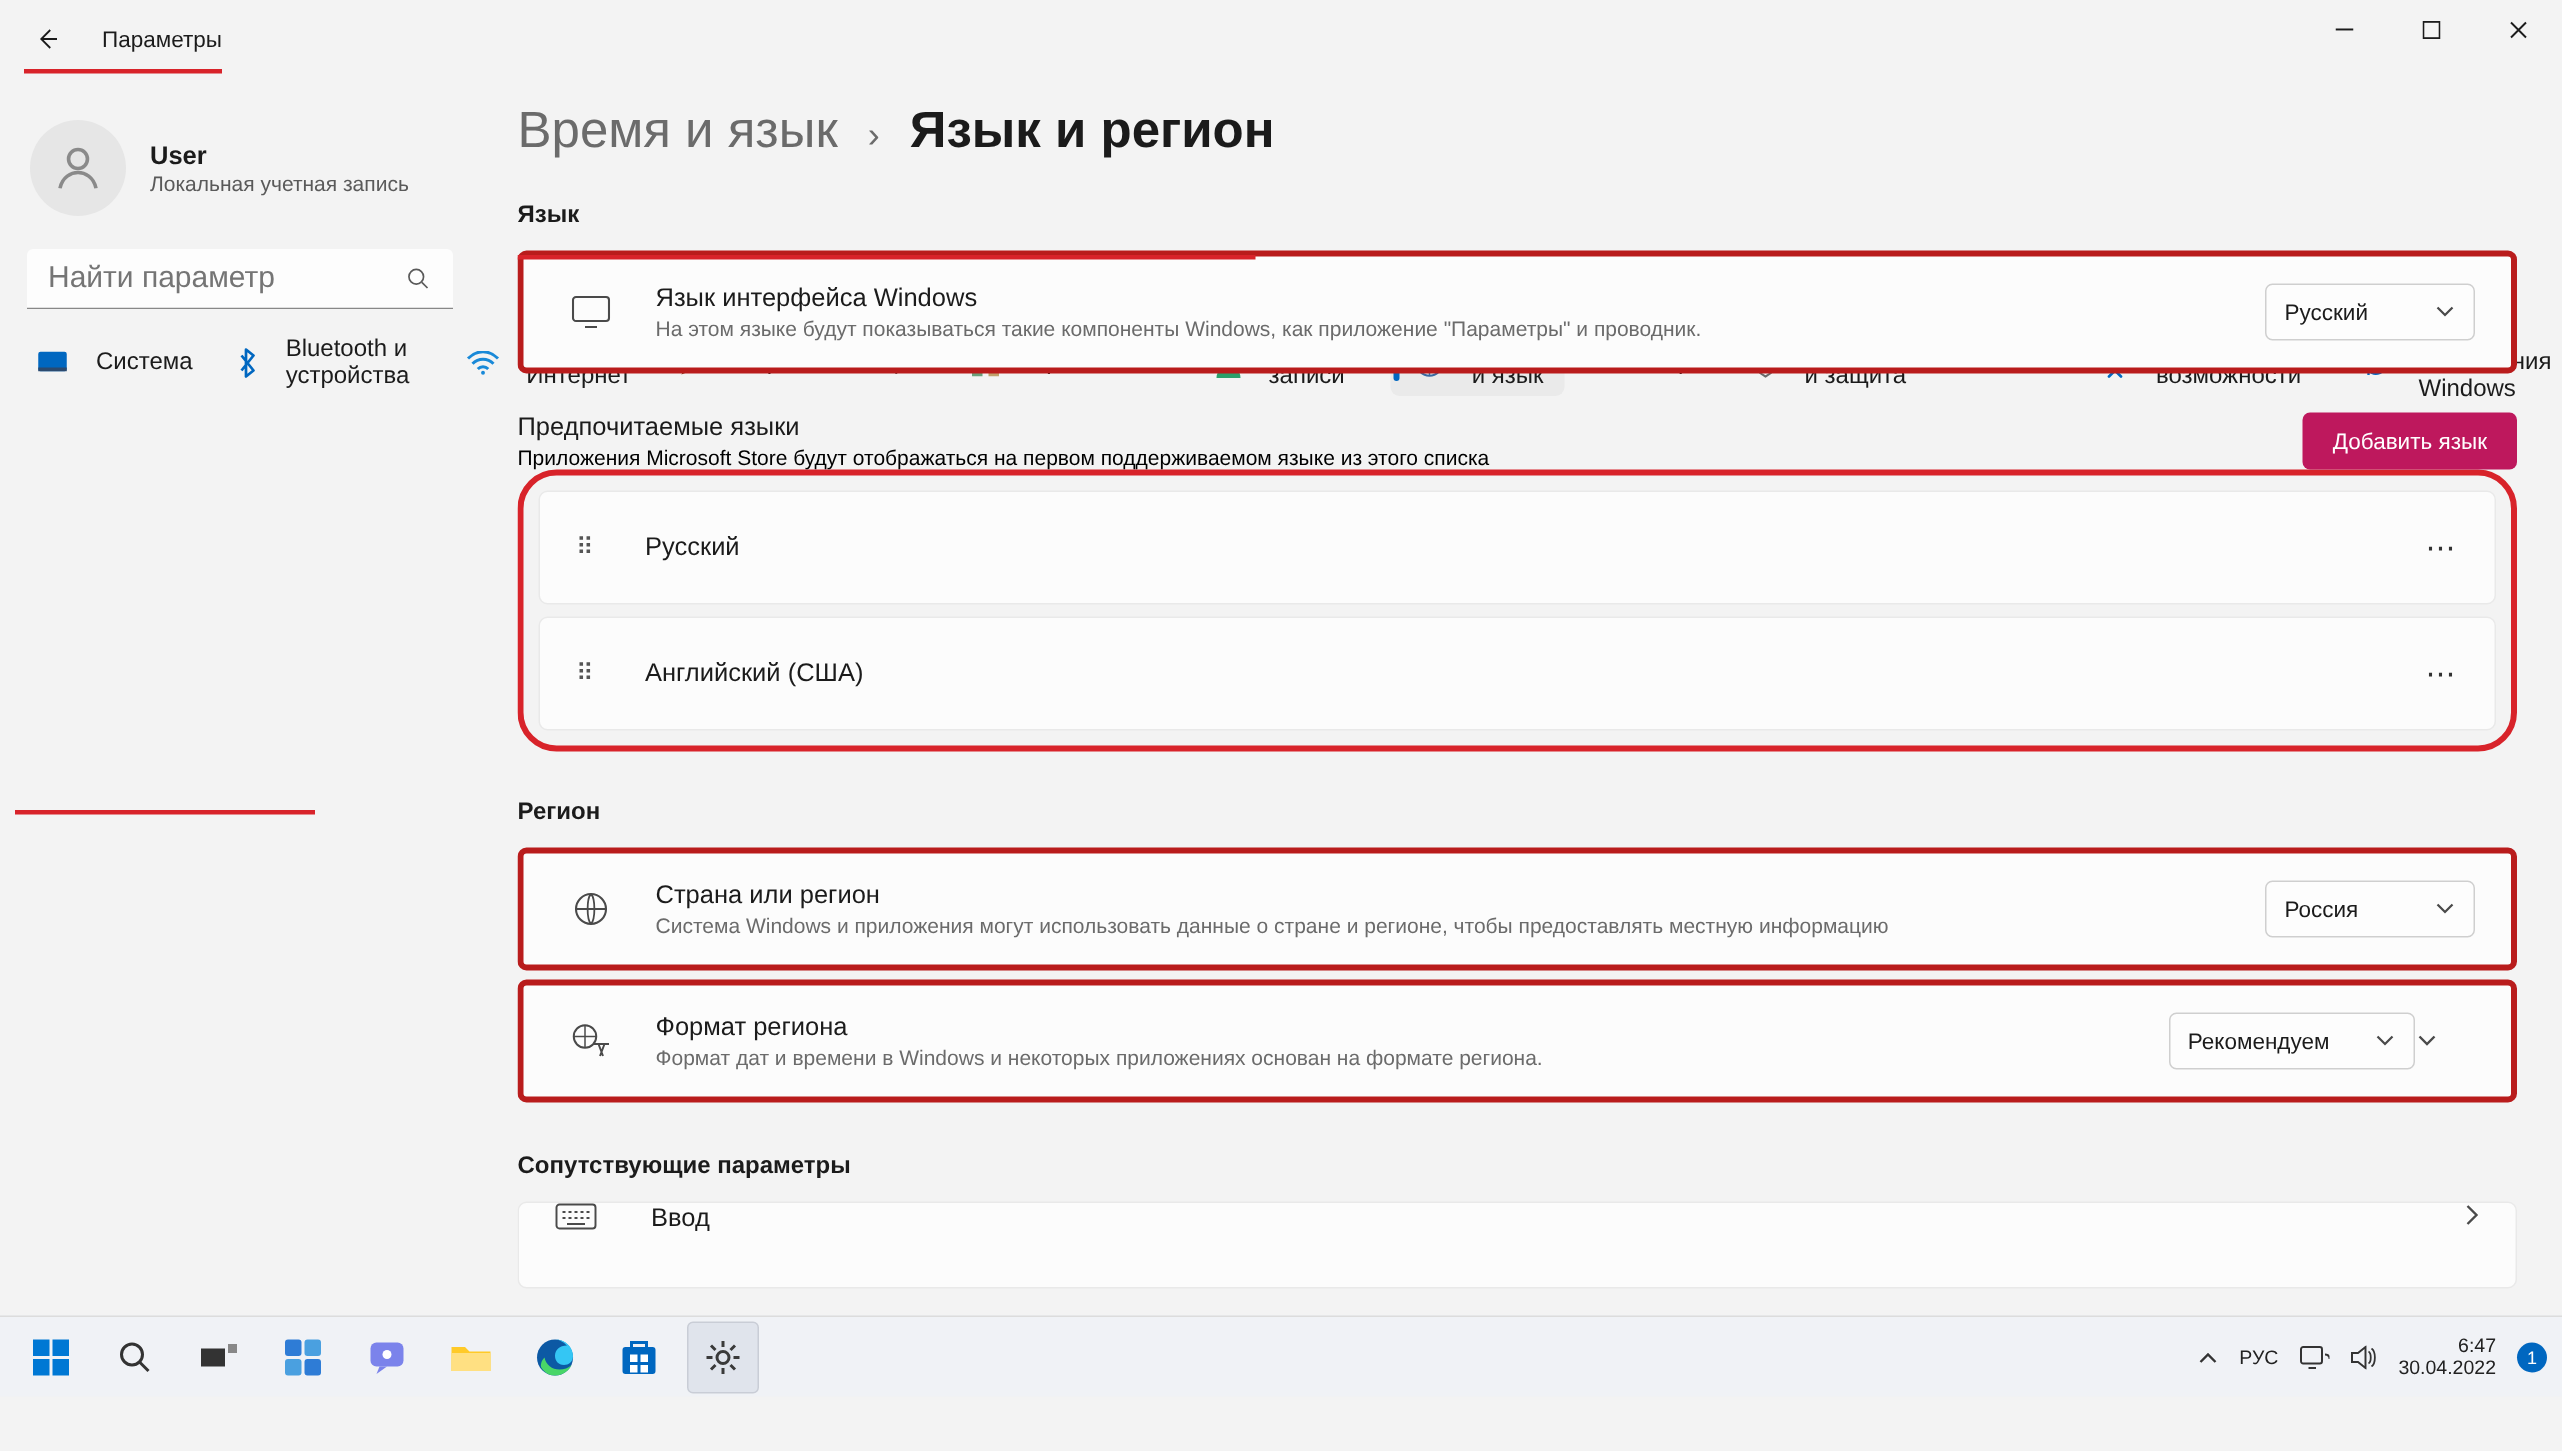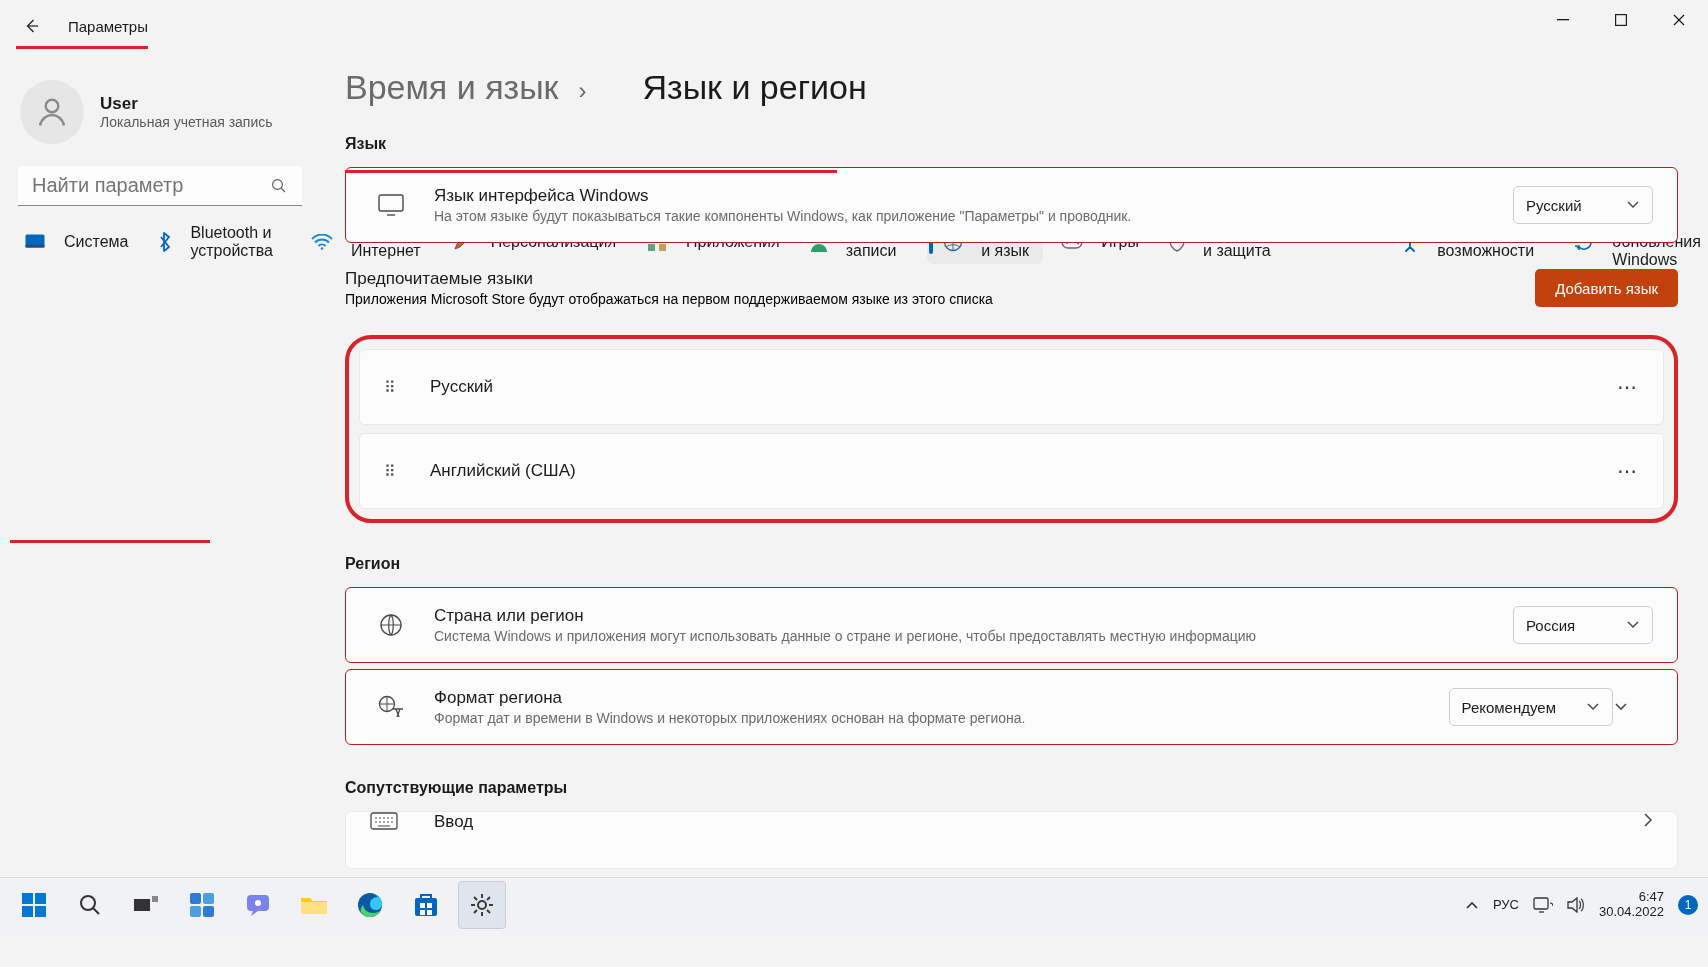--- a/index.html
+++ b/index.html
@@ -22,35 +22,35 @@
 .nav{display:flex;gap:2px;margin-top:2px;}
 .nav-item{display:flex;align-items:center;gap:18px;height:44px;padding:0 12px 0 16px;border-radius:6px;font-size:16px;color:#1b1b1b;cursor:default;}
 .nav-item .nicon{width:22px;height:22px;display:flex;align-items:center;justify-content:center;font-size:18px;}
 .nav-item.active{background:#eaeaea;position:relative;}
 .nav-item.active::before{content:"";position:absolute;left:2px;top:10px;bottom:10px;width:4px;border-radius:2px;background:#0067c0;}
 .red-und{position:absolute;height:3px;background:#d8232a;}
 .content{position:absolute;left:345px;top:60px;right:30px;bottom:54px;overflow:hidden;}
 .breadcrumb{display:flex;align-items:baseline;gap:20px;padding-top:8px;}
 .bc1{font-size:34px;color:#6b6b6b;}
 .bcsep{font-size:24px;color:#6b6b6b;}
-.bc2{font-size:34px;font-weight:400;color:#1b1b1b;margin-left:36px;}
+.bc2{font-size:34px;font-weight:700;color:#1b1b1b;}
 .bc-und{position:absolute;left:0;top:110px;width:492px;height:3px;background:#d8232a;}
 .section-title{font-size:16px;font-weight:600;margin-top:28px;margin-bottom:14px;}
-.card{background:#fcfcfc;border:1px solid #b91c1c;border-radius:6px;}
+.card{background:#fcfcfc;border:4px solid #b91c1c;border-radius:6px;}
 .row{display:flex;align-items:center;padding:18px 24px;min-height:72px;}
 .row .ricon{width:42px;display:flex;align-items:center;justify-content:center;margin-right:22px;color:#4a4a4a;}
 .row .rtxt{flex:1;min-width:0;}
 .row .rtitle{font-size:17px;color:#1b1b1b;}
 .row .rdesc{font-size:14px;color:#6b6b6b;margin-top:2px;}
 .select{height:38px;min-width:140px;border:1px solid #cfcfcf;border-radius:5px;background:#fdfdfd;display:flex;align-items:center;padding:0 12px;gap:30px;font-size:15px;}
 .chev{margin-left:auto;color:#4a4a4a;}
-.pref-row{display:flex;align-items:flex-start;justify-content:space-between;margin-top:26px;margin-bottom:28px;}
+.pref-row{display:flex;align-items:flex-start;justify-content:space-between;margin-top:26px;margin-bottom:0;}
 .pref-txt .rtitle{font-size:17px;}
 .pref-txt .rdesc{font-size:14px;color:#000000;margin-top:2px;}
-.btn-primary{height:38px;padding:0 20px;background:#c2410c;color:#fff;border:none;border-radius:5px;font-size:15px;}
+.btn-primary{height:38px;padding:0 20px;background:#be185d;color:#fff;border:none;border-radius:5px;font-size:15px;}
 .lang-box{border:4px solid #d8232a;border-radius:26px;padding:10px;display:flex;flex-direction:column;gap:8px;}
 .lang-item{background:#fcfcfc;border:1px solid #e9e9e9;border-radius:6px;height:76px;display:flex;align-items:center;padding:0 24px;}
 .drag{width:32px;color:#555;font-size:16px;letter-spacing:2px;}
 .lang-label{font-size:17px;margin-left:14px;flex:1;}
 .more{font-size:20px;color:#333;letter-spacing:2px;}
 .expand-chev{width:40px;text-align:center;color:#4a4a4a;}
 .related-card{background:#fcfcfc;border:1px solid #e9e9e9;border-radius:6px;}
 .rel-row{display:flex;align-items:flex-start;height:56px;padding:0 24px;}
 .rel-row .ricon{width:42px;margin-right:22px;}
 .rel-row .rtitle{font-size:17px;flex:1;}

